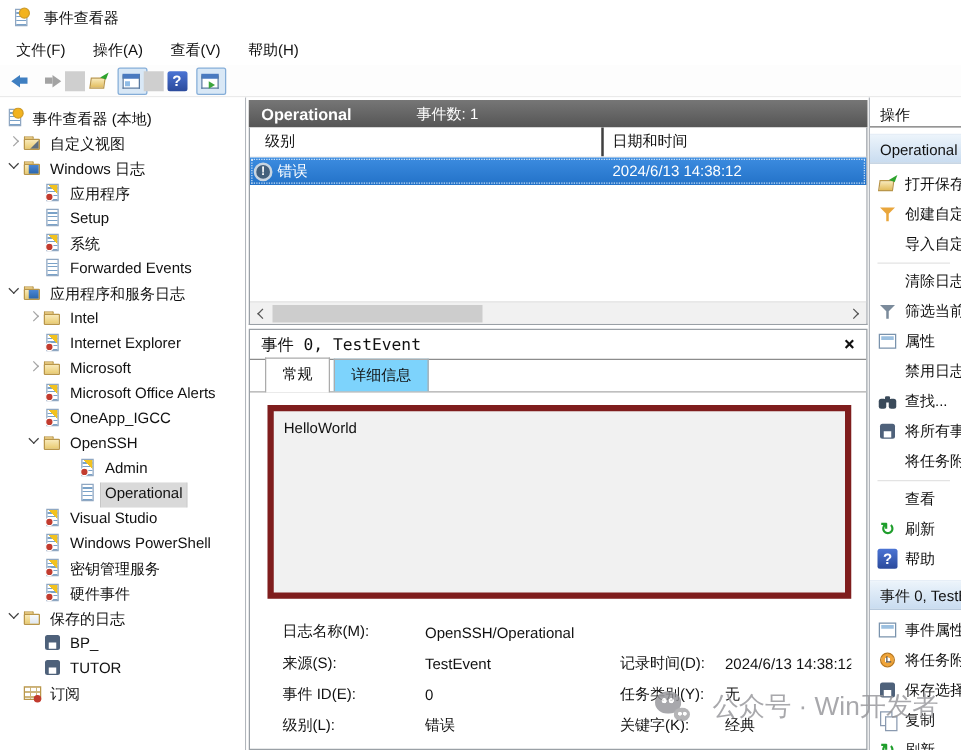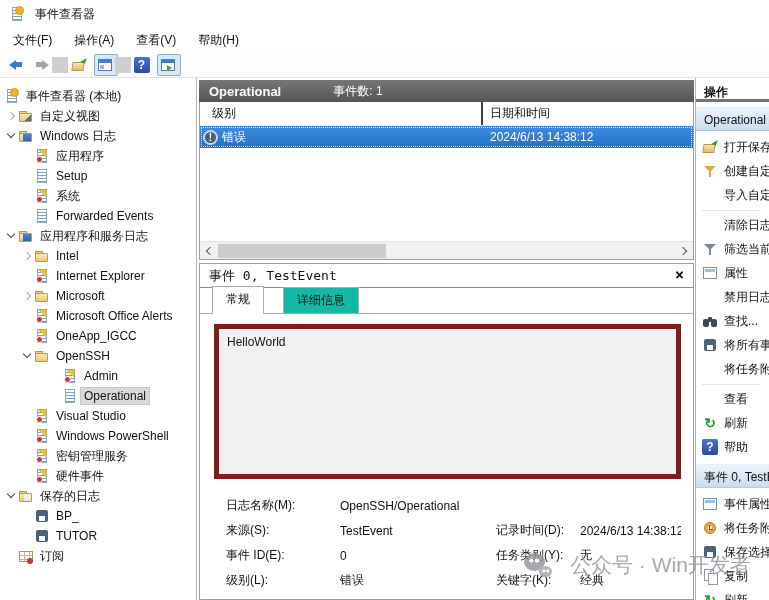--- a/index.html
+++ b/index.html
@@ -16,21 +16,21 @@
   .tb-item.tb-on{background:#d9e8f6;border-color:#84add8}
   .tb-item.tbi-sep{width:9px}
 
   
   .main{display:flex;height:522px;background:#fff}
   .tree-panel{width:197px;flex:0 0 197px;border-right:1px solid #b2b6bc;padding-top:8px;overflow:hidden;background:#fff}
   .center-panel{flex:1;min-width:0;display:flex;flex-direction:column;padding:2px 1px 0 2px;background:#fff}
   .actions-panel{width:74px;flex:0 0 74px;border-left:1px solid #b2b6bc;overflow:hidden;background:#fff;padding-top:4px}
 
   
-  .tree-row{height:20px;display:flex;align-items:center;white-space:nowrap;overflow:hidden}
+  .tree-row{height:20px;display:flex;white-space:nowrap;overflow:hidden}
   .tree-label{padding:1px 3px}
   .lvl-0{padding-left:4px}.lvl-1{padding-left:4px}.lvl-2{padding-left:20px}.lvl-3{padding-left:48px}
   .chev{width:14px;height:14px;position:relative;flex:0 0 14px}
   .st-leaf .chev{visibility:hidden}
   .st-collapsed .chev::before{content:"";position:absolute;left:4px;top:4px;width:5px;height:5px;border-right:1.5px solid #a6a6a6;border-top:1.5px solid #a6a6a6;transform:rotate(45deg)}
   .st-expanded .chev::before{content:"";position:absolute;left:4px;top:2px;width:5px;height:5px;border-right:1.5px solid #404040;border-bottom:1.5px solid #404040;transform:rotate(45deg)}
   .tsel-yes .tree-label{background:#d9d9d9;outline:1px solid #c6c6c6}
 
   
   .ic{position:relative;display:inline-block;width:16px;height:16px;flex:0 0 16px;margin-right:3px}
@@ -91,30 +91,30 @@
   .hs-btn::before{content:"";position:absolute;top:6px;width:5px;height:5px;border-right:1.6px solid #555;border-top:1.6px solid #555}
   .hs-left::before{left:7px;transform:rotate(-135deg)}
   .hs-right::before{right:7px;transform:rotate(45deg)}
   .hs-right{margin-left:auto}
   .hs-thumb{width:168px;height:14px;background:#cdcdcd}
 
   
   .event-pane{flex:1;min-height:0;border:1px solid #9aa0a6;margin-top:3px;background:#fff;display:flex;flex-direction:column;overflow:hidden}
   .ep-title{height:24px;flex:0 0 24px;display:flex;align-items:center;padding:0 9px;border-bottom:1px solid #8c8c8c;font-family:"DejaVu Sans Mono",monospace;font-size:13px}
   .ep-close{margin-left:auto;font-size:15px;font-weight:bold;line-height:15px;cursor:default}
-  .ep-tabs{height:26px;flex:0 0 26px;display:flex;align-items:flex-end;padding-left:12px;gap:19px;border-bottom:1px solid #ababab;background:#fff}
-  .tab{padding:4px 13px 4px;border:1px solid #ababab;border-bottom:none;background:#14b8a6;margin-bottom:0}
+  .ep-tabs{height:26px;flex:0 0 26px;display:flex;align-items:flex-end;padding-left:12px;gap:3px;border-bottom:1px solid #ababab;background:#fff}
+  .tab{padding:4px 13px 4px;border:1px solid #ababab;border-bottom:none;background:#7dd3fc;margin-bottom:0}
   .tab.active{background:#fff;margin-bottom:-1px;padding-bottom:6px}
   .ep-body{flex:1;padding:10px 12px 0 14px;overflow:hidden}
   .msg-box{height:155px;background:#f1f1f1;border:5px solid #7f1d1d;padding:6px 8px}
   .fields{margin-top:14px}
   .field-row{display:grid;grid-template-columns:114px 156px 84px 1fr;height:25px;align-items:center;padding-left:12px;white-space:nowrap;overflow:hidden}
 
   
-  .ap-title{height:20px;line-height:20px;font-weight:bold;padding-left:8px;border-bottom:3px solid #737373;white-space:nowrap}
+  .ap-title{height:20px;line-height:20px;font-weight:normal;padding-left:8px;border-bottom:1px solid #737373;white-space:nowrap}
   .ap-section-header{height:24px;line-height:24px;margin-top:5px;padding-left:8px;background:linear-gradient(#ecf4fb,#c9dcf0);border-top:1px solid #e6eef7;border-bottom:1px solid #b7c9dc;white-space:nowrap;overflow:hidden}
   .ap-items{padding-top:4px}
   .ap-item{height:24px;display:flex;align-items:center;padding-left:6px;white-space:nowrap;overflow:hidden}
   .ap-item .ic{margin-right:6px}
   .ap-item.at-sep{height:6px;padding:0;background:linear-gradient(#e3e3e3,#e3e3e3) 6px 50%/80% 1px no-repeat}
 
   
   .watermark{position:absolute;left:524px;top:551px;display:flex;align-items:center;gap:16px;color:#96969a;font-size:21px;opacity:.82;z-index:50;pointer-events:none;white-space:nowrap}
   .wm-icon{position:relative;width:30px;height:27px;flex:0 0 30px}
   .wm-icon::before{content:"";position:absolute;left:0;top:1px;width:21px;height:18px;border-radius:50%;background:radial-gradient(circle at 35% 42%,#fff 1.8px,transparent 2.3px),radial-gradient(circle at 62% 42%,#fff 1.8px,transparent 2.3px),#96969a}

